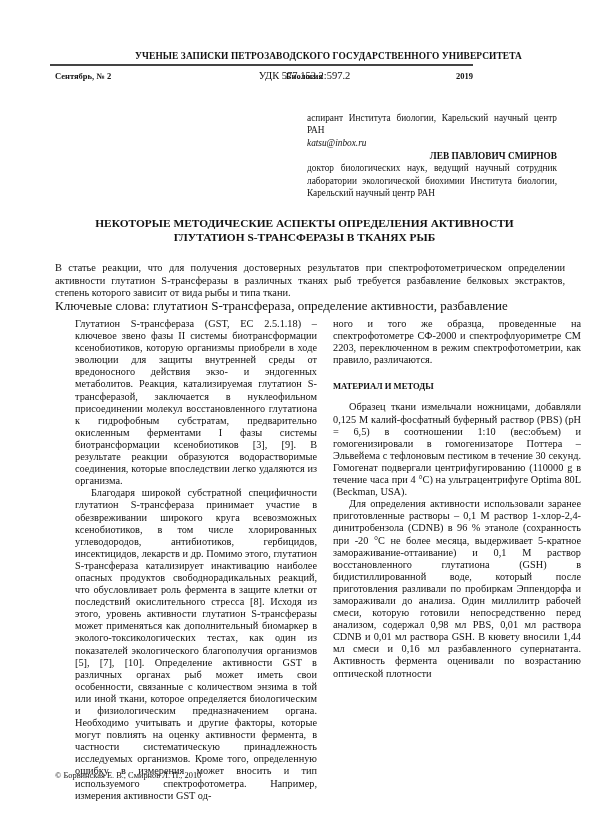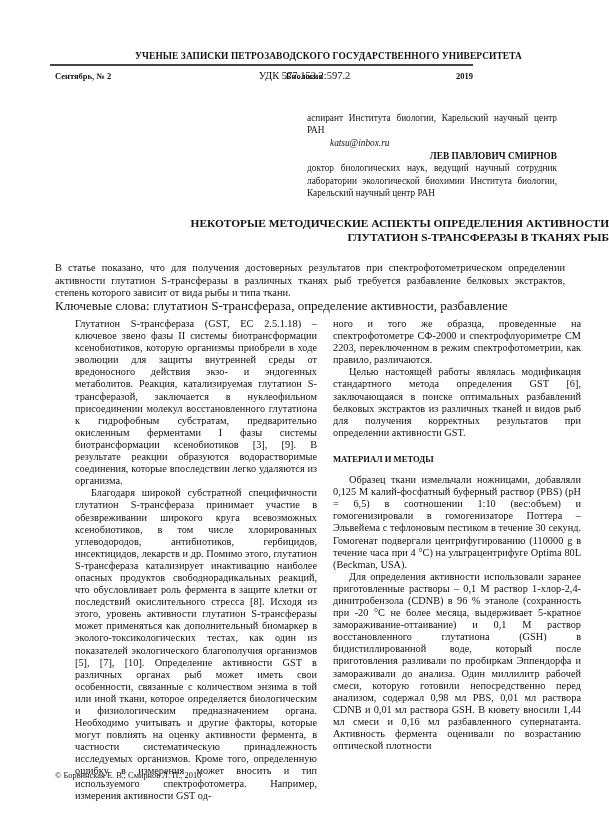--- a/index.html
+++ b/index.html
@@ -10,22 +10,22 @@
              font-size: 9.4px; letter-spacing: 0.1px; padding-left: 24px; }
   .rule { left: 50px; width: 423px; top: 64px; height: 2px; background: #444; }
   .rule { width: 423px; }
   .meta-left { left: 55px; top: 71px; font-weight: bold; font-size: 8.5px; }
   .meta-center { left: 0; width: 609px; top: 71px; text-align: center; font-weight: bold; font-size: 8.5px; }
   .meta-right { right: 136px; top: 71px; font-weight: bold; font-size: 8.5px; }
   .udk { left: 0; width: 609px; top: 70px; text-align: center; font-size: 10.5px; }
   .author-block { left: 307px; width: 250px; font-size: 9.3px; line-height: 12.4px; }
   .author-name { text-align: right; font-weight: bold; font-size: 9.3px; }
   .author-aff { text-align: justify; }
-  .email { font-style: italic; margin-left: 23px; }
-  .title { left: 0; width: 609px; top: 216px; text-align: right; font-weight: bold;
+  .email { font-style: italic; }
+  .title { left: 0; width: 609px; top: 216px; text-align: center; font-weight: bold;
            font-size: 11.4px; line-height: 14px; }
   .abstract { left: 55px; width: 510px; top: 262px; font-size: 10.4px; line-height: 12.5px;
               text-align: justify; }
   .keywords { left: 55px; width: 510px; top: 298px; font-size: 13px; }
   .col { font-size: 10.3px; line-height: 12.1px; text-align: justify; width: 242px; margin-left: 20px; }
   .col p { margin: 0; }
   .col p.indent { text-indent: 16px; }
   .col-left { left: 55px; top: 318px; }
   .col-right { left: 313px; top: 318px; width: 248px; }
   .section-head { font-weight: bold; font-size: 8.6px; margin: 14px 0 9px 0; text-indent: 0; }
@@ -50,29 +50,28 @@
 <div class="abs author-block" style="top:150px;">
   <div class="author-name">ЛЕВ ПАВЛОВИЧ СМИРНОВ</div>
   <div class="author-aff">доктор биологических наук, ведущий научный сотрудник лаборатории экологической биохимии Института биологии, Карельский научный центр РАН</div>
 </div>
 
 <div class="abs title">
   <div>НЕКОТОРЫЕ МЕТОДИЧЕСКИЕ АСПЕКТЫ ОПРЕДЕЛЕНИЯ АКТИВНОСТИ</div>
   <div>ГЛУТАТИОН S-ТРАНСФЕРАЗЫ В ТКАНЯХ РЫБ</div>
 </div>
 
-<div class="abs abstract">В статье показано, что для получения достоверных результатов при спектрофотометрическом определении активности глутатион S-трансферазы в различных тканях рыб требуется разбавление белковых экстрактов, степень которого зависит от вида рыбы и типа ткани.</div>
+<div class="abs abstract">В статье реакции, что для получения достоверных результатов при спектрофотометрическом определении активности глутатион S-трансферазы в различных тканях рыб требуется разбавление белковых экстрактов, степень которого зависит от вида рыбы и типа ткани.</div>
 <div class="abs keywords">Ключевые слова: глутатион S-трансфераза, определение активности, разбавление</div>
 
 <div class="abs col col-left">
   <p style="text-indent:0;">Глутатион S-трансфераза (GST, EC 2.5.1.18) – ключевое звено фазы II системы биотрансформации ксенобиотиков, которую организмы приобрели в ходе эволюции для защиты внутренней среды от вредоносного действия экзо- и эндогенных метаболитов. Реакция, катализируемая глутатион S-трансферазой, заключается в нуклеофильном присоединении молекул восстановленного глутатиона к гидрофобным субстратам, предварительно окисленным ферментами I фазы системы биотрансформации ксенобиотиков [3], [9]. В результате реакции образуются водорастворимые соединения, которые впоследствии легко удаляются из организма.</p>
   <p class="indent">Благодаря широкой субстратной специфичности глутатион S-трансфераза принимает участие в обезвреживании широкого круга всевозможных ксенобиотиков, в том числе хлорированных углеводородов, антибиотиков, гербицидов, инсектицидов, лекарств и др. Помимо этого, глутатион S-трансфераза катализирует инактивацию наиболее опасных продуктов свободнорадикальных реакций, что обусловливает роль фермента в защите клетки от последствий окислительного стресса [8]. Исходя из этого, уровень активности глутатион S-трансферазы может применяться как дополнительный биомаркер в эколого-токсикологических тестах, как один из показателей экологического благополучия организмов [5], [7], [10]. Определение активности GST в различных органах рыб может иметь свои особенности, связанные с количеством энзима в той или иной ткани, которое определяется биологическим и физиологическим предназначением органа. Необходимо учитывать и другие факторы, которые могут повлиять на оценку активности фермента, в частности систематическую принадлежность исследуемых организмов. Кроме того, определенную ошибку в измерения может вносить и тип используемого спектрофотометра. Например, измерения активности GST од-</p>
 </div>
 
 <div class="abs col col-right">
   <p>ного и того же образца, проведенные на спектрофотометре СФ-2000 и спектрофлуориметре СМ 2203, переключенном в режим спектрофотометрии, как правило, различаются.</p>
-  <p class="indent">Целью настоящей работы являлась модификация стандартного метода определения GST [6], заключающаяся в поиске оптимальных разбавлений белковых экстрактов из различных тканей и видов рыб для получения корректных результатов при определении активности GST.</p>
   <div class="section-head">МАТЕРИАЛ И МЕТОДЫ</div>
   <p class="indent">Образец ткани измельчали ножницами, добавляли 0,125 М калий-фосфатный буферный раствор (PBS) (pH = 6,5) в соотношении 1:10 (вес:объем) и гомогенизировали в гомогенизаторе Поттера – Эльвейема с тефлоновым пестиком в течение 30 секунд. Гомогенат подвергали центрифугированию (110000 g в течение часа при 4 °С) на ультрацентрифуге Optima 80L (Beckman, USA).</p>
   <p class="indent">Для определения активности использовали заранее приготовленные растворы – 0,1 М раствор 1-хлор-2,4-динитробензола (CDNB) в 96 % этаноле (сохранность при -20 °С не более месяца, выдерживает 5-кратное замораживание-оттаивание) и 0,1 М раствор восстановленного глутатиона (GSH) в бидистиллированной воде, который после приготовления разливали по пробиркам Эппендорфа и замораживали до анализа. Один миллилитр рабочей смеси, которую готовили непосредственно перед анализом, содержал 0,98 мл PBS, 0,01 мл раствора CDNB и 0,01 мл раствора GSH. В кювету вносили 1,44 мл смеси и 0,16 мл разбавленного супернатанта. Активность фермента оценивали по возрастанию оптической плотности</p>
 </div>
 
 <div class="abs copyright">© Борвинская Е. В., Смирнов Л. П., 2010</div>
 
 </body></html>

